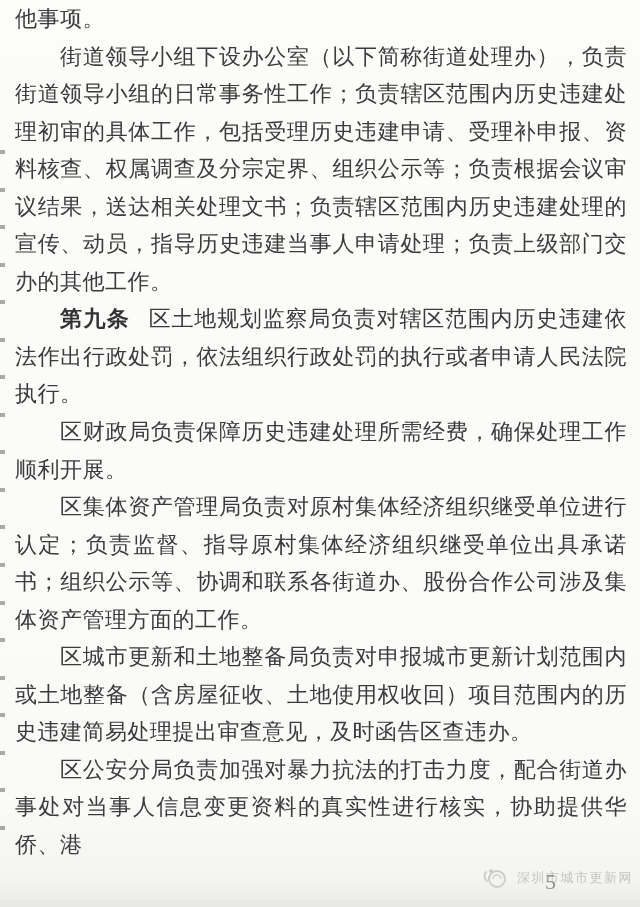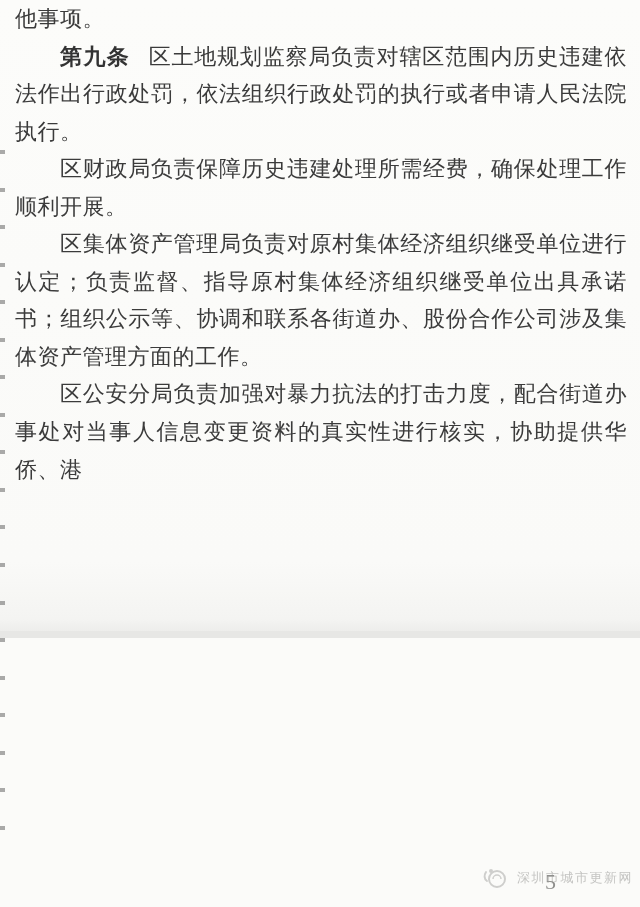--- a/index.html
+++ b/index.html
@@ -6,21 +6,21 @@
     margin: 0;
     padding: 0;
     width: 640px;
     height: 907px;
     overflow: hidden;
     background: #fbfbf9;
   }
   .page {
     position: relative;
     width: 640px;
-    height: 638px;
+    height: 907px;
     background: linear-gradient(180deg, #fcfcfa 0%, #fafaf8 88%, #f4f4f2 97%, #e9e9e7 100%);
     font-family: "Liberation Serif", "DejaVu Serif", serif;
     color: #3b3b3b;
   }
   .body-text {
     position: absolute;
     top: 0;
     left: 15px;
     right: 13px;
     font-size: 22px;
@@ -95,23 +95,25 @@
 </head>
 <body>
 
 <div class="page">
 
   <div class="edge-artifacts"></div>
 
   <div class="body-text">
     <p class="no-indent">他事项。</p>
 
+  <p><span>街道领导小组下设办公室（以下简称街道处理办），负责街道领导小组的日常事务性工作；负责辖区范围内历史违建处理初审的具体工作，包括受理历史违建申请、受理补申报、资料核查、权属调查及分宗定界、组织公示等；负责根据会议审议结果，送达相关处理文书；负责辖区范围内历史违建处理的宣传、动员，指导历史违建当事人申请处理；负责上级部门交办的其他工作。</span></p>
       <p><b class="article-no">第九条</b><span>区土地规划监察局负责对辖区范围内历史违建依法作出行政处罚，依法组织行政处罚的执行或者申请人民法院执行。</span></p>
       <p><span>区财政局负责保障历史违建处理所需经费，确保处理工作顺利开展。</span></p>
       <p><span>区集体资产管理局负责对原村集体经济组织继受单位进行认定；负责监督、指导原村集体经济组织继受单位出具承诺书；组织公示等、协调和联系各街道办、股份合作公司涉及集体资产管理方面的工作。</span></p>
+      <p><span>区城市更新和土地整备局负责对申报城市更新计划范围内或土地整备（含房屋征收、土地使用权收回）项目范围内的历史违建简易处理提出审查意见，及时函告区查违办。</span></p>
       <p><span>区公安分局负责加强对暴力抗法的打击力度，配合街道办事处对当事人信息变更资料的真实性进行核实，协助提供华侨、港</span></p>
     </div>
 
   <div class="watermark">
     <span>
       <svg width="30" height="24" viewBox="0 0 30 24">
         <path d="M4 6 C2 9 2 13 5 15" fill="none" stroke="#c4c4c2" stroke-width="2" stroke-linecap="round"></path>
         <circle cx="15" cy="13" r="8" fill="none" stroke="#c4c4c2" stroke-width="2"></circle>
         <path d="M11 13 a4 4 0 0 1 8 0" fill="none" stroke="#c4c4c2" stroke-width="1.5"></path>
         <circle cx="9" cy="5" r="2" fill="#c4c4c2"></circle>

